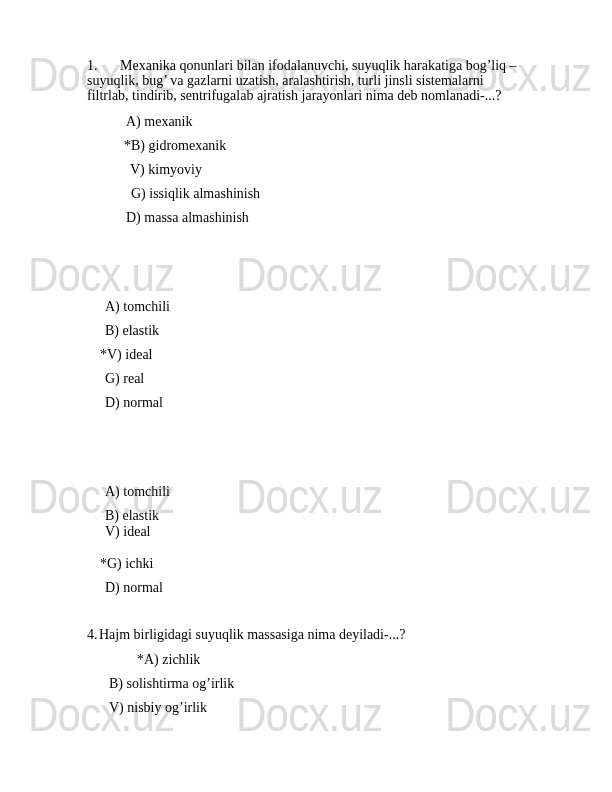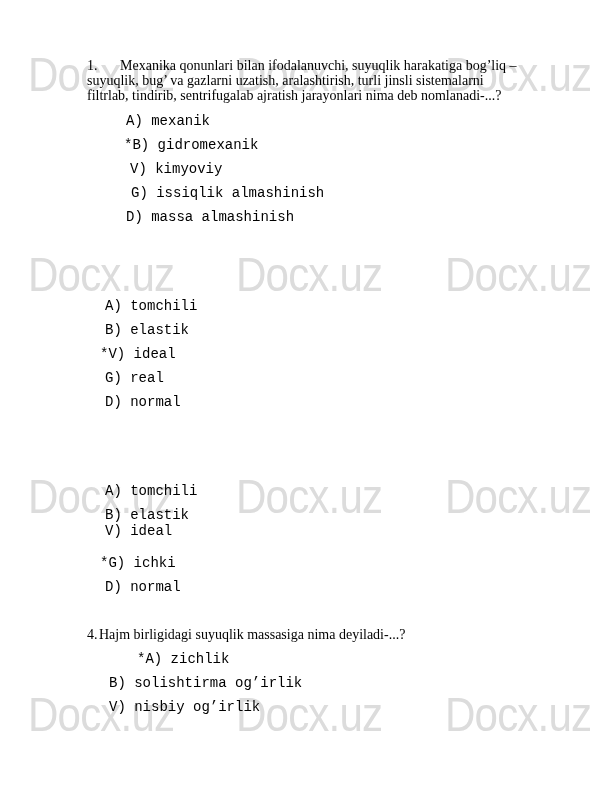--- a/index.html
+++ b/index.html
@@ -17,21 +17,21 @@
       color: #dcdcdc;
       letter-spacing: -1px;
       line-height: 1;
       white-space: nowrap;
       transform: scaleX(0.86);
       transform-origin: left top;
     }
     .page { position: absolute; inset: 0; z-index: 1; font-size: 14px; line-height: 15px; }
     .q { position: absolute; left: 87px; width: 440px; }
     .q-num { display: inline-block; }
-    .opt { position: absolute; white-space: nowrap; font-family: Liberation Mono, monospace; }
+    .opt { position: absolute; white-space: nowrap; }
   </style>
 </head>
 <body>
 
 <div class="watermark-layer">
 
   <span class="wm" style="left:28px;top:50px">Docx.uz</span>
   <span class="wm" style="left:236px;top:50px">Docx.uz</span>
   <span class="wm" style="left:445px;top:50px">Docx.uz</span>
 

